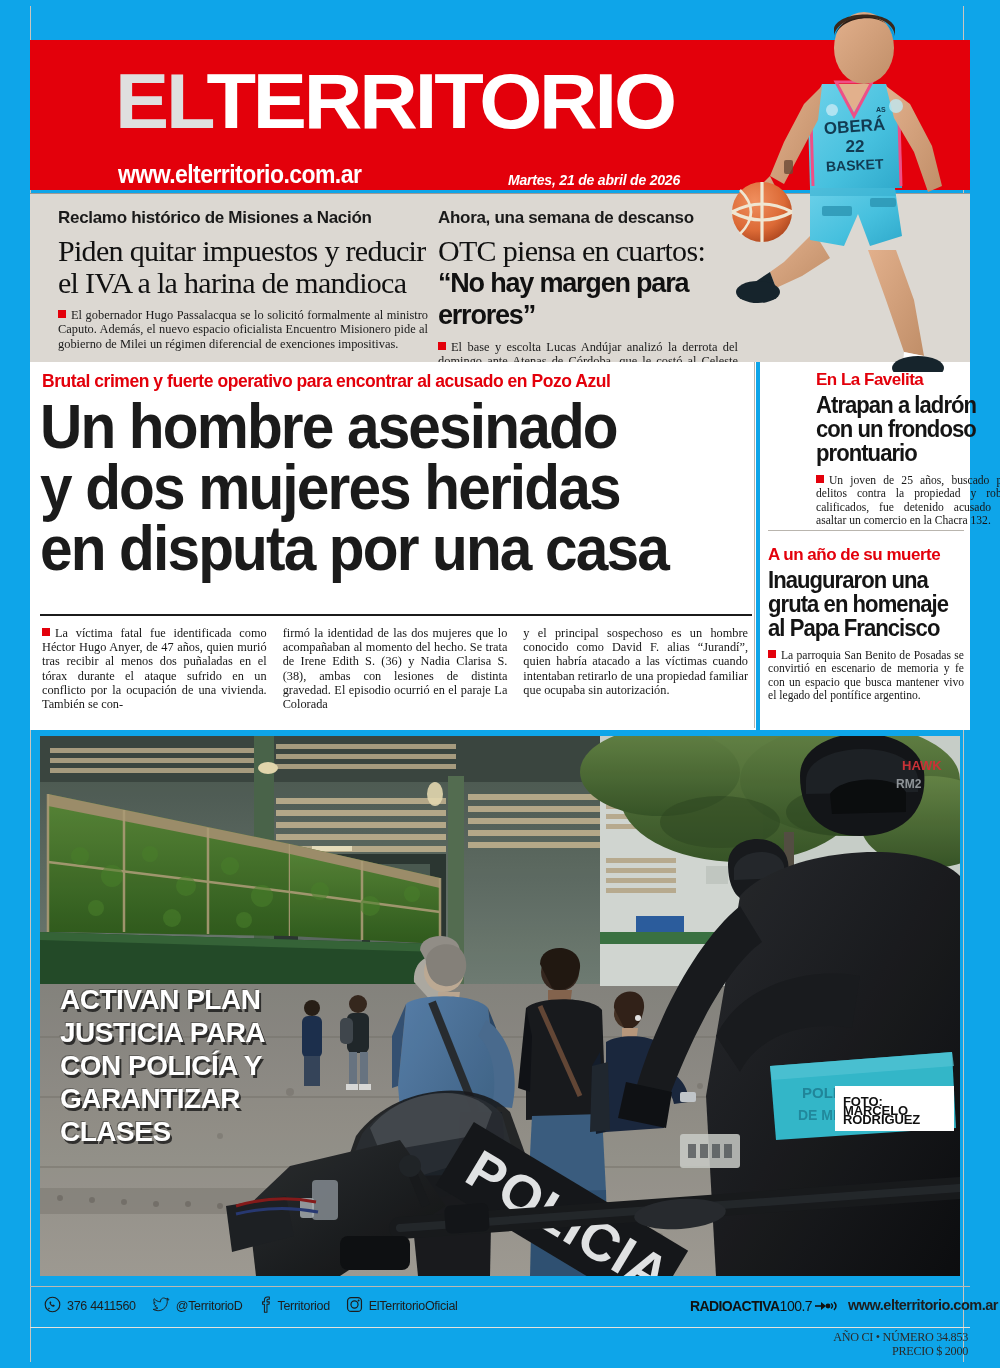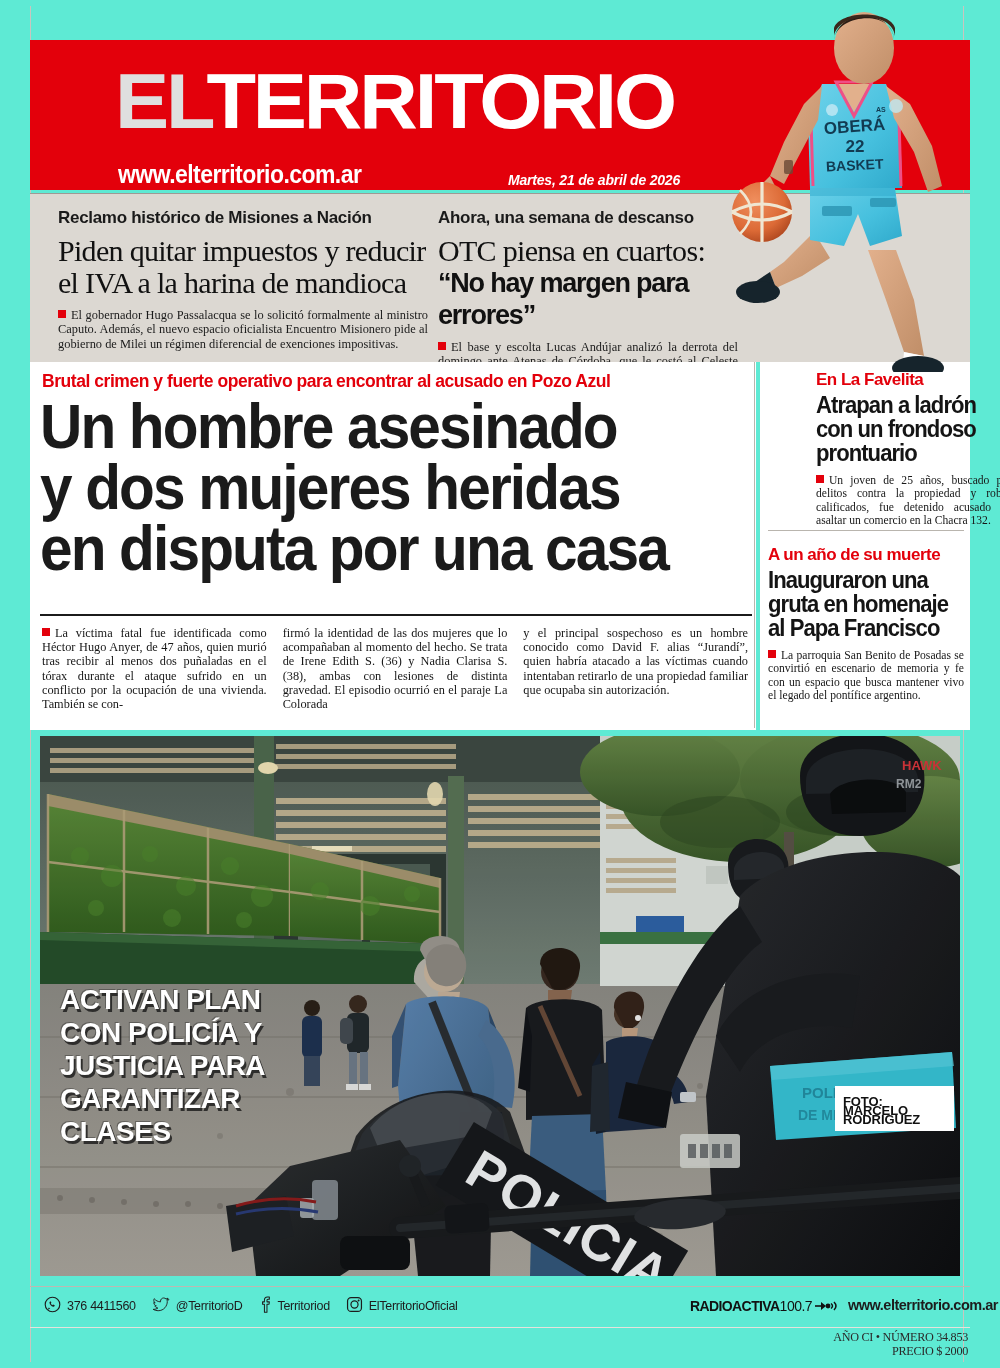--- a/index.html
+++ b/index.html
@@ -4,21 +4,21 @@
 <title>El Territorio</title>
 <style>
   html,body{margin:0;padding:0;background:#fff;}
   body{
     width:1000px;height:1368px;position:relative;overflow:hidden;
     font-family:"Liberation Serif", serif;
     background:#ffffff;
   }
   .page{
     position:absolute;inset:0;
-    background:#5eead4;
+    background:#0ea5e9;
     padding:0;
   }
   
   .masthead{
     position:absolute;left:30px;top:40px;width:940px;height:150px;
     background:#e3000b;
     z-index:3;
   }
   .mast-title{
     position:absolute;left:85px;top:22px;
@@ -647,22 +647,22 @@
           <rect x="684" y="408" width="8" height="14"></rect>
       </g>
 
       <g opacity=".07">
         <rect x="0" y="0" width="920" height="540" fill="#000"></rect>
       </g>
     </svg>
 
     <div class="photo-head">
       <div>ACTIVAN PLAN</div>
+      <div>JUSTICIA PARA</div>
       <div>CON POLICÍA Y</div>
-      <div>JUSTICIA PARA</div>
       <div>GARANTIZAR</div>
       <div>CLASES</div>
     </div>
 
     <div class="caption">
       <p class="credit">FOTO: MARCELO RODRIGUEZ</p>
     </div>
   </div>
 
   <div class="footbar">

